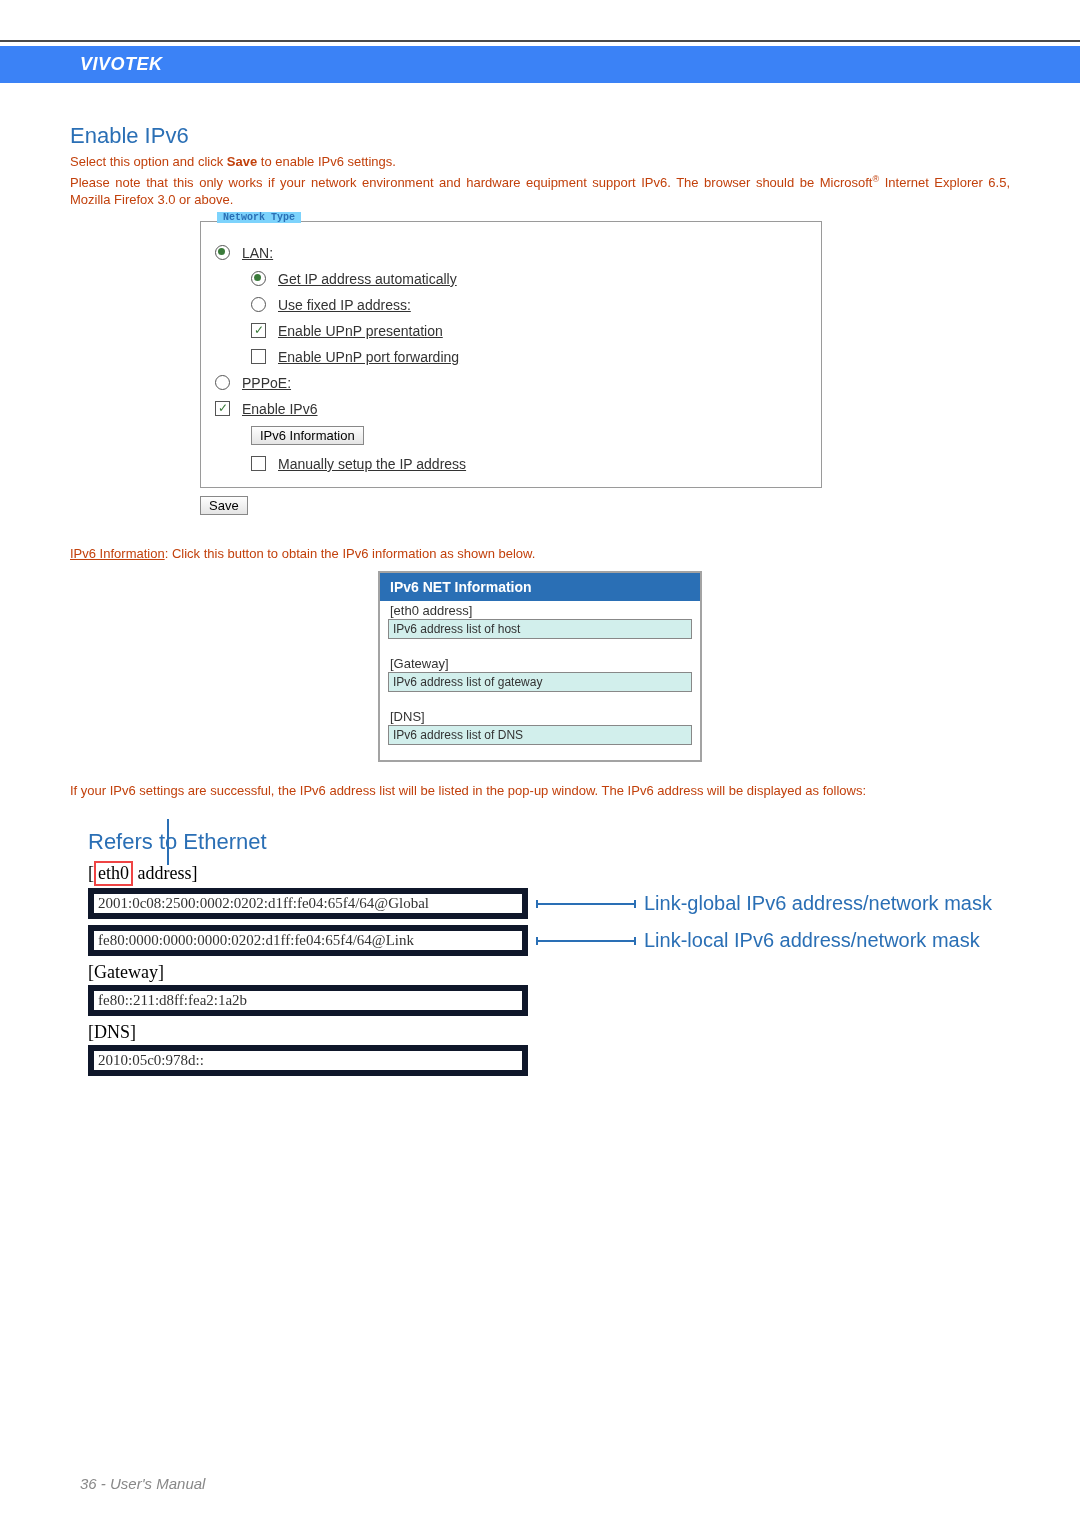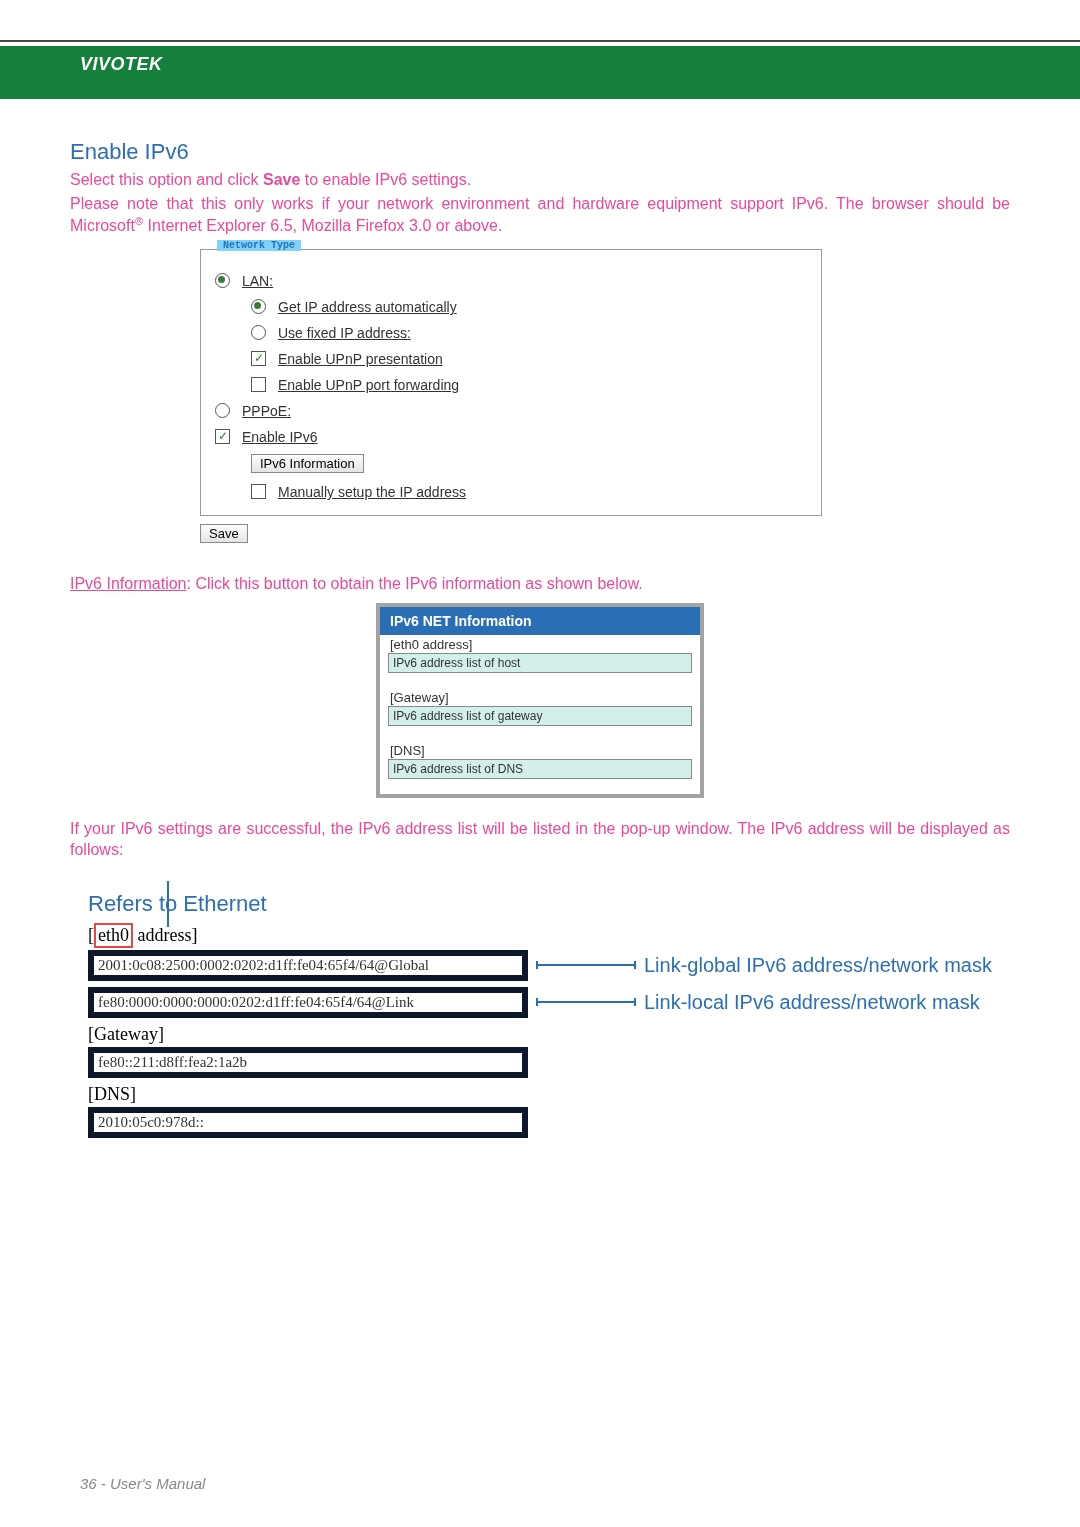--- a/index.html
+++ b/index.html
@@ -7,46 +7,46 @@
     padding: 0;
     font-family: Arial, Helvetica, sans-serif;
     background: #fff;
     width: 1080px;
   }
   .top-band {
     height: 40px;
     background: #fff;
   }
   .header-bar {
-    background: #15803d;
+    background: #3b82f6;
     color: #fff;
     font-style: italic;
     font-weight: bold;
-    padding: 8px 0 24px 80px;
+    padding: 8px 0 8px 80px;
     font-size: 18px;
     letter-spacing: 0.5px;
   }
   .brand-rule {
     height: 2px;
     background: #4a4a4a;
     margin-bottom: 4px;
   }
   .content {
     padding: 30px 70px 0 70px;
   }
   .section-title {
     color: #2a6fb5;
     font-size: 22px;
     margin: 10px 0 4px 0;
   }
   p {
     margin: 2px 0;
-    font-size: 16px;
+    font-size: 13px;
     line-height: 1.35;
-    color: #ec4899;
+    color: #c2410c;
     text-align: justify;
   }
   sup { font-size: 0.7em; vertical-align: super; }
   .underline { text-decoration: underline; }
   .panel {
     width: 600px;
     margin: 12px 0 4px 130px;
     border: 1px solid #9a9a9a;
     position: relative;
     padding: 18px 10px 10px 10px;
@@ -100,21 +100,21 @@
     border: 1px solid #888;
     font-size: 13px;
     padding: 1px 8px;
     color: #000;
   }
   .ipv6btn { margin-left: 40px; margin-top: 4px; margin-bottom: 6px; }
   .savebtn { margin-left: 130px; margin-top: 4px; }
   .info-box {
     width: 320px;
     margin: 8px auto 20px auto;
-    border: 4px solid #a3a3a3;
+    border: 2px solid #a3a3a3;
     font-size: 13px;
   }
   .info-box-head {
     background: #2a6fb5;
     color: #fff;
     font-weight: bold;
     padding: 6px 10px;
     font-size: 14px;
   }
   .info-label {

